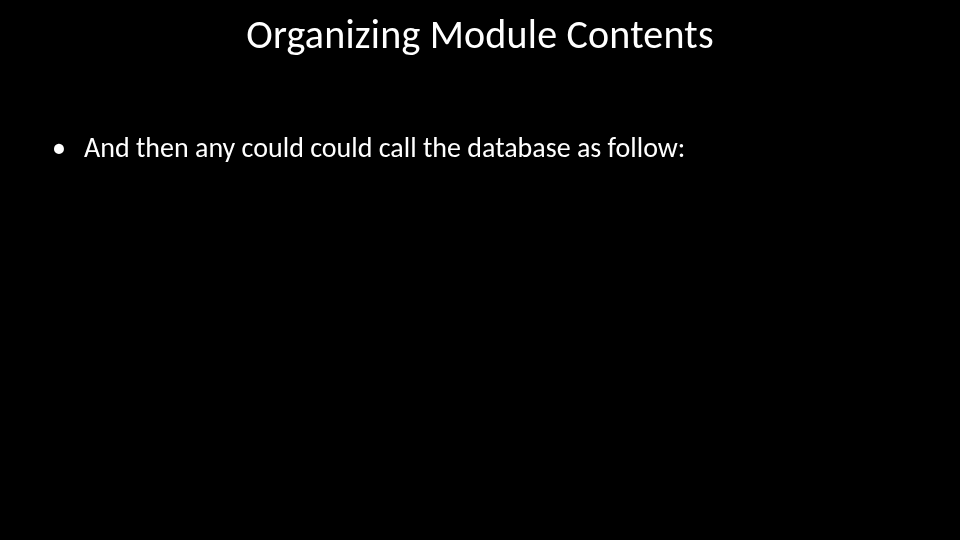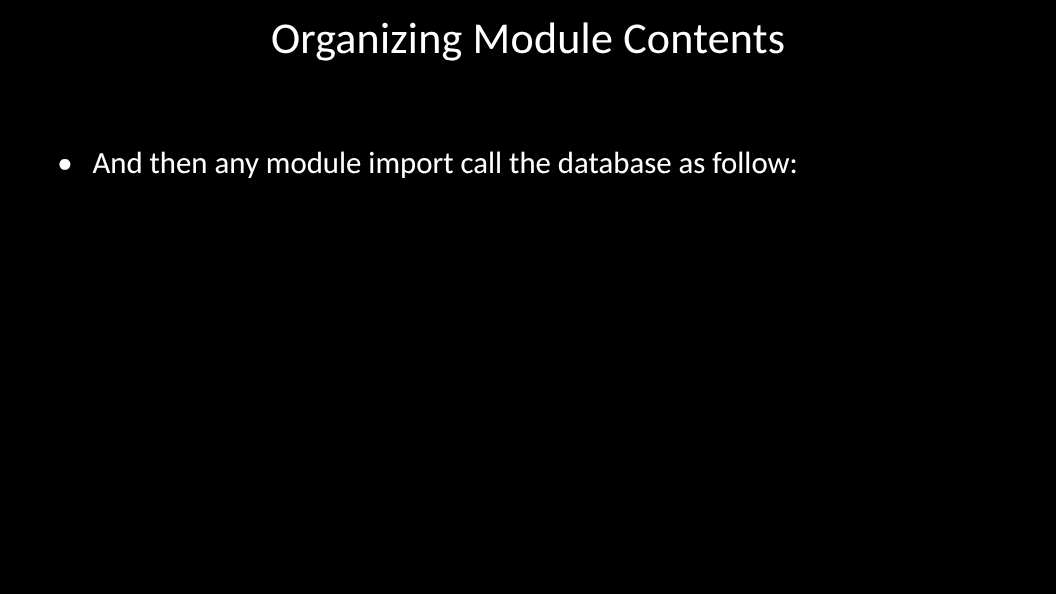--- a/index.html
+++ b/index.html
@@ -60,18 +60,18 @@
 </head>
 <body>
 
 <div class="slide">
 
   <div class="title">Organizing Module Contents</div>
 
   <div class="body">
     <div class="bullet-row">
       <div class="bullet-marker">•</div>
-      <div class="bullet-text">And then any module import call the database as follow:</div>
+      <div class="bullet-text">And then any could could call the database as follow:</div>
     </div>
 
   </div>
 
 </div>
 
 </body></html>

